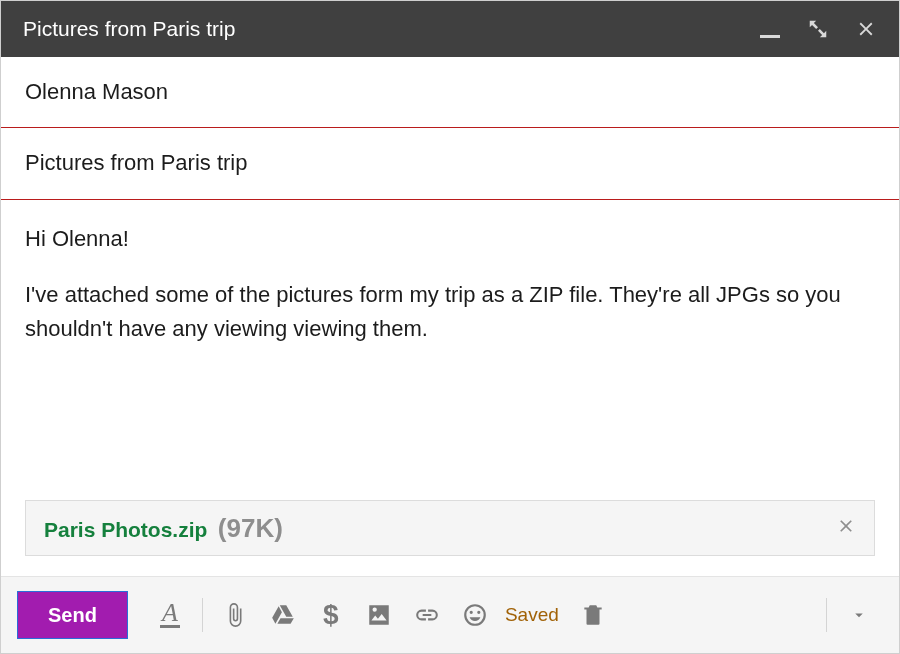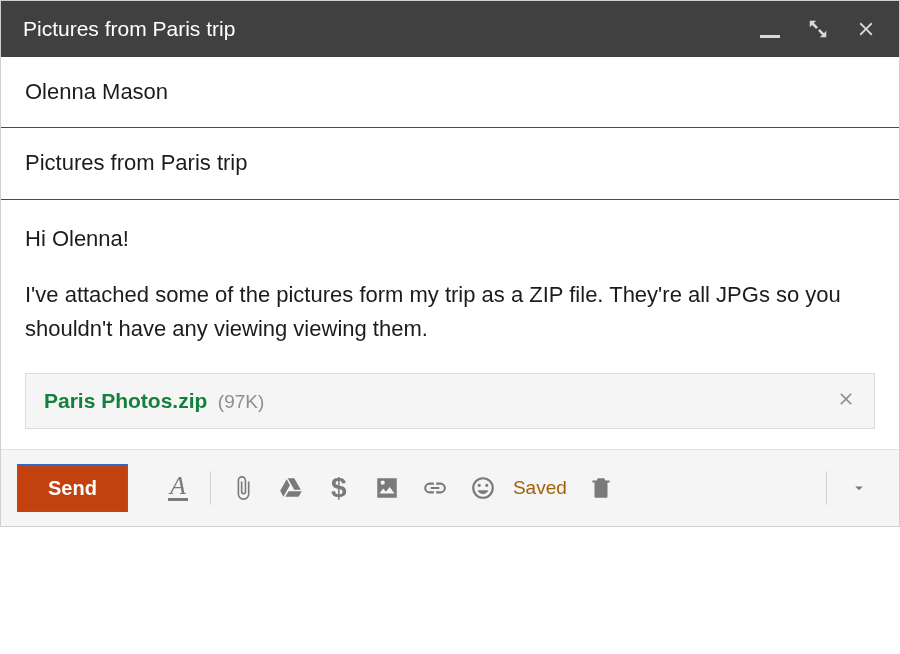--- a/index.html
+++ b/index.html
@@ -1,17 +1,17 @@
 <!DOCTYPE html>
 <html><head>
 <meta charset="utf-8">
 <style>
   * { box-sizing: border-box; margin: 0; padding: 0; }
   html, body { width: 900px; height: 654px; font-family: Arial, "Helvetica Neue", Helvetica, sans-serif; background:#fff; }
-  .compose { width: 900px; height: 527px; border: 1px solid #cfcfcf; display:flex; flex-direction:column; background:#fff; }
+  .compose { width: 900px; height: 654px; border: 1px solid #cfcfcf; display:flex; flex-direction:column; background:#fff; }
 
   
   .titlebar { background:#404040; color:#fff; height:56px; display:flex; align-items:center; justify-content:space-between; padding:0 22px 0 22px; }
   .titlebar-title { font-size:21px; font-weight:400; }
   .titlebar-actions { display:flex; gap:26px; align-items:center; }
   .tb-icon { width:22px; height:22px; fill:#d9d9d9; cursor:pointer; display:flex; align-items:center; justify-content:center; }
   .tb-icon svg { width:100%; height:100%; }
   .minimize-line { width:20px; height:3px; background:#d9d9d9; margin-top:14px; }
 
   
@@ -20,27 +20,27 @@
 
   
   .body-area { padding:22px 24px 10px 24px; font-size:22px; color:#1c1c1c; flex:1; line-height:1.55; }
   .body-area p { margin-bottom:22px; }
   .body-area p:last-child { margin-bottom:16px; }
 
   
   .attachment-wrap { padding:0 24px 20px 24px; }
   .attachment { border:1px solid #dcdcdc; background:#f5f5f5; height:56px; display:flex; align-items:center; padding:0 18px; justify-content:space-between; }
   .attachment-name { font-size:21px; font-weight:700; color:#15803d; }
-  .attachment-size { font-size:19px; font-weight:400; color:#8e8e8e; margin-left:6px; }
+  .attachment-size { font-size:26px; font-weight:700; color:#8e8e8e; margin-left:6px; }
   .attachment-close { color:#8e8e8e; cursor:pointer; }
   .attachment-close svg { width:20px; height:20px; fill:#8e8e8e; }
 
   
   .toolbar { height:77px; background:#f5f5f5; border-top:1px solid #e4e4e4; display:flex; align-items:center; padding:0 16px; gap:0; }
-  .send-btn { background:#c2410c; color:#fff; font-size:20px; font-weight:700; border:none; height:48px; padding:0 30px; cursor:pointer; border:1px solid #2a6ed8; margin-right:26px; }
+  .send-btn { background:#a21caf; color:#fff; font-size:20px; font-weight:700; border:none; height:48px; padding:0 30px; cursor:pointer; border:1px solid #2a6ed8; margin-right:18px; }
   .tool-icon { width:48px; height:48px; display:flex; align-items:center; justify-content:center; cursor:pointer; }
   .tool-icon svg { width:26px; height:26px; fill:#7a7a7a; }
   .tool-divider { width:1px; height:34px; background:#d4d4d4; margin:0 8px; }
   .saved-label { font-size:19px; color:#a16207; margin:0 10px 0 6px; }
   .spacer { flex:1; }
   .more-arrow svg { width:18px; height:18px; fill:#7a7a7a; }
   
   .format-A { font-family: "Times New Roman", serif; font-size:26px; font-style:italic; color:#7a7a7a; border-bottom:3px solid #7a7a7a; line-height:0.85; padding:0 2px 1px 2px; }
   .dollar { font-family: Arial; font-size:28px; font-weight:700; color:#7a7a7a; }
 </style>

